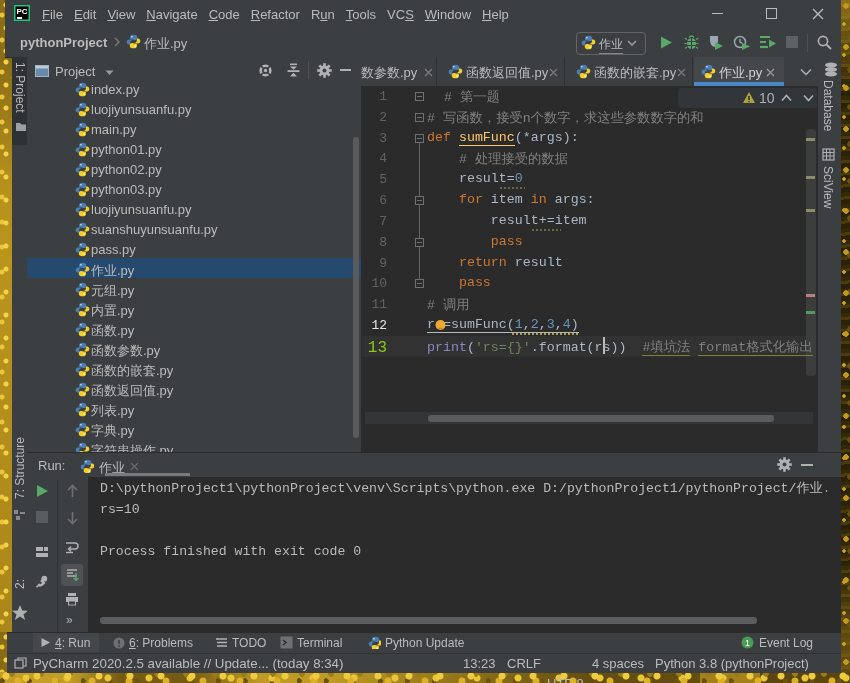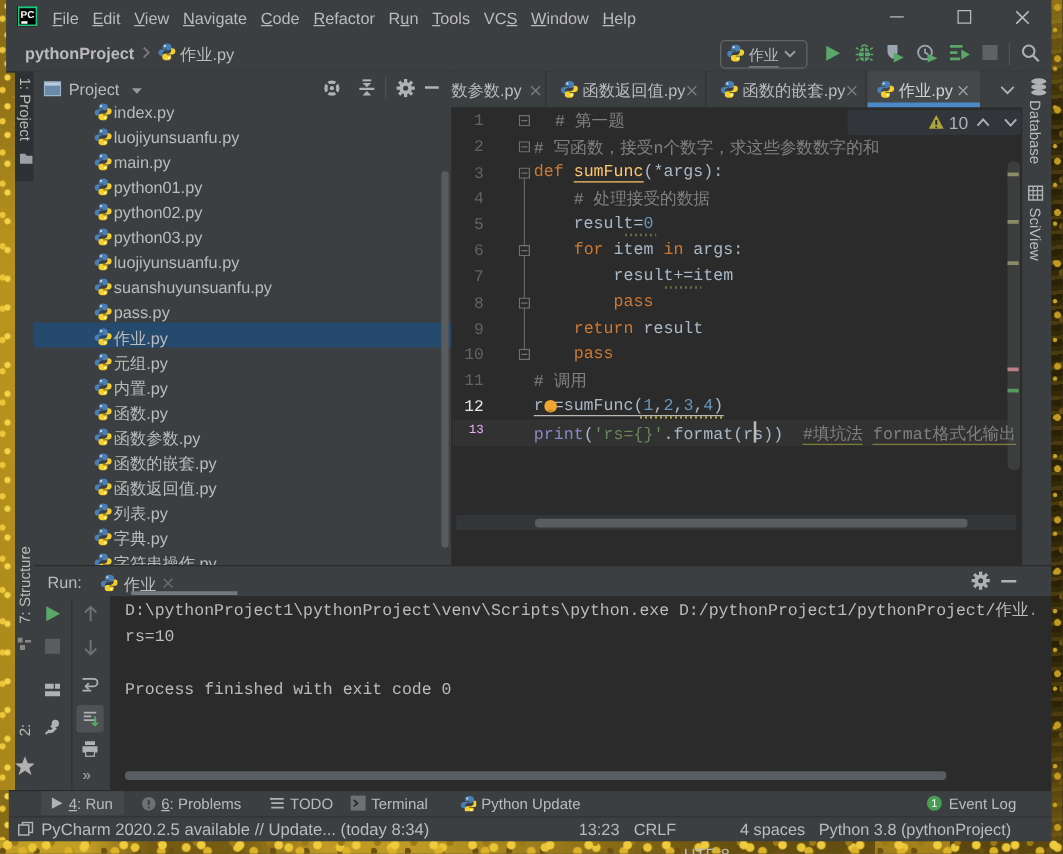--- a/index.html
+++ b/index.html
@@ -561,21 +561,21 @@
       <div class="abs mono" style="left:361px;width:26px;top:130.66px;font-size:13px;color:#606366;text-align:right;">3</div>
       <div class="abs mono" style="left:361px;width:26px;top:151.49px;font-size:13px;color:#606366;text-align:right;">4</div>
       <div class="abs mono" style="left:361px;width:26px;top:172.32px;font-size:13px;color:#606366;text-align:right;">5</div>
       <div class="abs mono" style="left:361px;width:26px;top:193.14999999999998px;font-size:13px;color:#606366;text-align:right;">6</div>
       <div class="abs mono" style="left:361px;width:26px;top:213.98px;font-size:13px;color:#606366;text-align:right;">7</div>
       <div class="abs mono" style="left:361px;width:26px;top:234.81px;font-size:13px;color:#606366;text-align:right;">8</div>
       <div class="abs mono" style="left:361px;width:26px;top:255.64px;font-size:13px;color:#606366;text-align:right;">9</div>
       <div class="abs mono" style="left:361px;width:26px;top:276.46999999999997px;font-size:13px;color:#606366;text-align:right;">10</div>
       <div class="abs mono" style="left:361px;width:26px;top:297.29999999999995px;font-size:13px;color:#606366;text-align:right;">11</div>
       <div class="abs mono" style="left:361px;width:26px;top:318.13px;font-size:13px;color:#e5e5e5;text-align:right;">12</div>
-      <div class="abs mono" style="left:361px;width:26px;top:338.96px;font-size:10px;color:#f0abfc;text-align:right;">13</div>
+      <div class="abs mono" style="left:361px;width:26px;top:338.96px;font-size:16px;color:#84cc16;text-align:right;">13</div>
       <div class="abs" style="left:419px;top:141.66px;width:1px;height:145.81px;background:#5e6366;"></div>
       <div class="abs mono" style="left:444px;top:88px;font-size:13.3px;color:#a9b7c6;white-space:pre;"><span style="color:#808080"># 第一题</span></div>
       <div class="abs mono" style="left:427px;top:108.83px;font-size:13.3px;color:#a9b7c6;white-space:pre;"><span style="color:#808080"># 写函数，接受n个数字，求这些参数数字的和</span></div>
       <div class="abs mono" style="left:427px;top:129.66px;font-size:13.3px;color:#a9b7c6;white-space:pre;"><span style="color:#cc7832">def </span><span style="color:#ffc66b;border-bottom:1px solid #ffc66b;">sumFunc</span>(*args):</div>
       <div class="abs mono" style="left:427px;top:150.49px;font-size:13.3px;color:#a9b7c6;white-space:pre;">    <span style="color:#808080"># 处理接受的数据</span></div>
       <div class="abs mono" style="left:427px;top:171.32px;font-size:13.3px;color:#a9b7c6;white-space:pre;">    result=<span style="color:#6897bb">0</span></div>
       <div class="abs mono" style="left:427px;top:192.14999999999998px;font-size:13.3px;color:#a9b7c6;white-space:pre;">    <span style="color:#cc7832">for </span>item<span style="color:#cc7832"> in </span>args:</div>
       <div class="abs mono" style="left:427px;top:212.98px;font-size:13.3px;color:#a9b7c6;white-space:pre;">        result+=item</div>
       <div class="abs mono" style="left:427px;top:233.81px;font-size:13.3px;color:#a9b7c6;white-space:pre;">        <span style="color:#cc7832">pass</span></div>
       <div class="abs mono" style="left:427px;top:254.64px;font-size:13.3px;color:#a9b7c6;white-space:pre;">    <span style="color:#cc7832">return </span>result</div>

